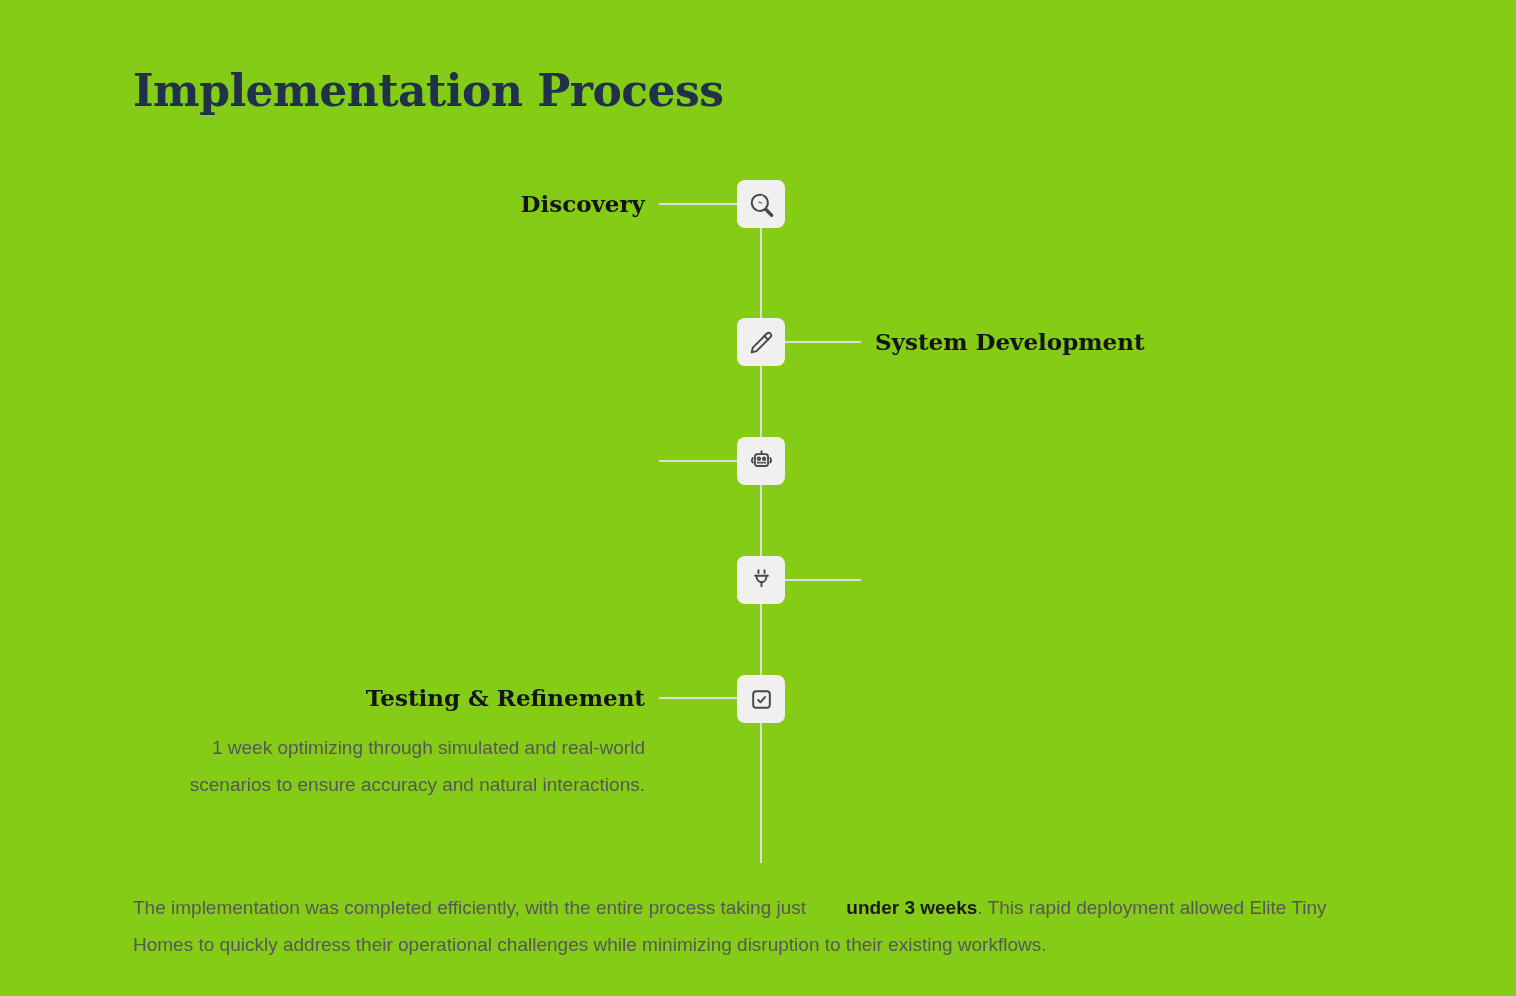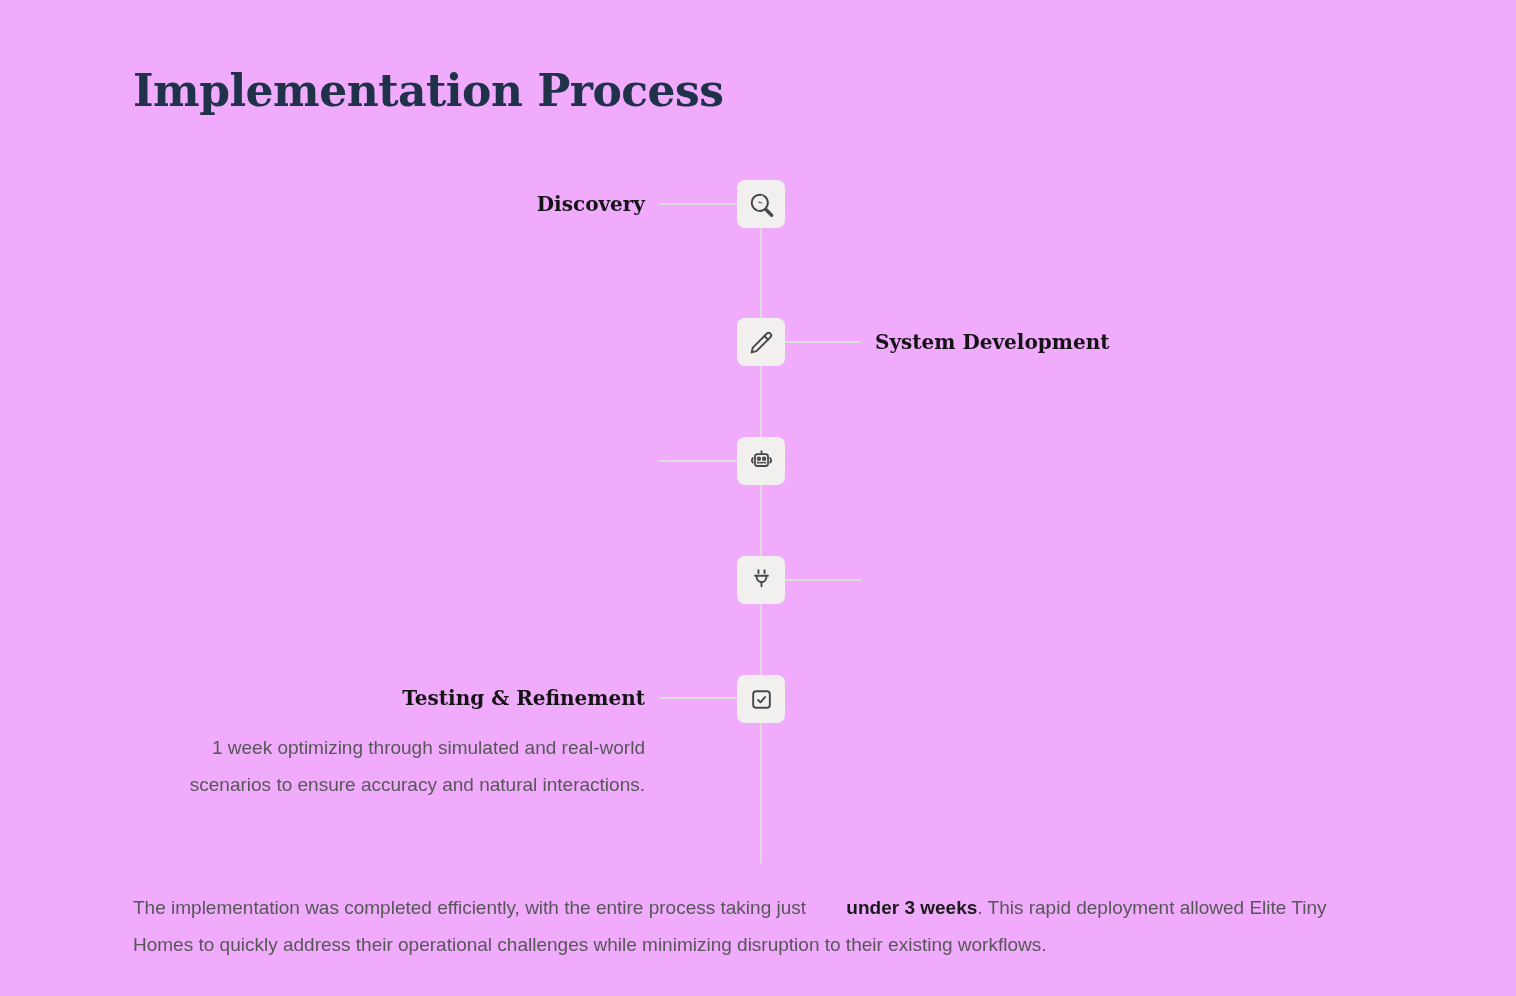--- a/index.html
+++ b/index.html
@@ -1,21 +1,21 @@
 <!DOCTYPE html>
 <html><head>
 <meta charset="utf-8">
 <style>
   * { margin: 0; padding: 0; box-sizing: border-box; }
   html, body { background: #ffffff; }
   .page {
     position: relative;
     width: 1516px;
     height: 996px;
-    background: #f0abfc;
+    background: #84cc16;
     overflow: hidden;
     font-family: "Liberation Sans", sans-serif;
   }
   .page-title {
     position: absolute;
     left: 133px;
     top: 63px;
     font-family: "DejaVu Serif", serif;
     font-weight: 700;
     font-size: 44px;
@@ -55,21 +55,21 @@
   
   .t-item {
     position: absolute;
     z-index: 1;
   }
   .t-item.side-left  { right: 871px; width: 505px; text-align: right; }
   .t-item.side-right { left: 875px;  width: 512px; text-align: left; }
   .t-item h3 {
     font-family: "DejaVu Serif", serif;
     font-weight: 700;
-    font-size: 20px;
+    font-size: 23px;
     line-height: 30px;
     color: #141414;
     margin: 0 0 16px 0;
   }
   .t-item p {
     font-size: 19px;
     line-height: 37px;
     color: #575757;
     margin: 0;
   }

